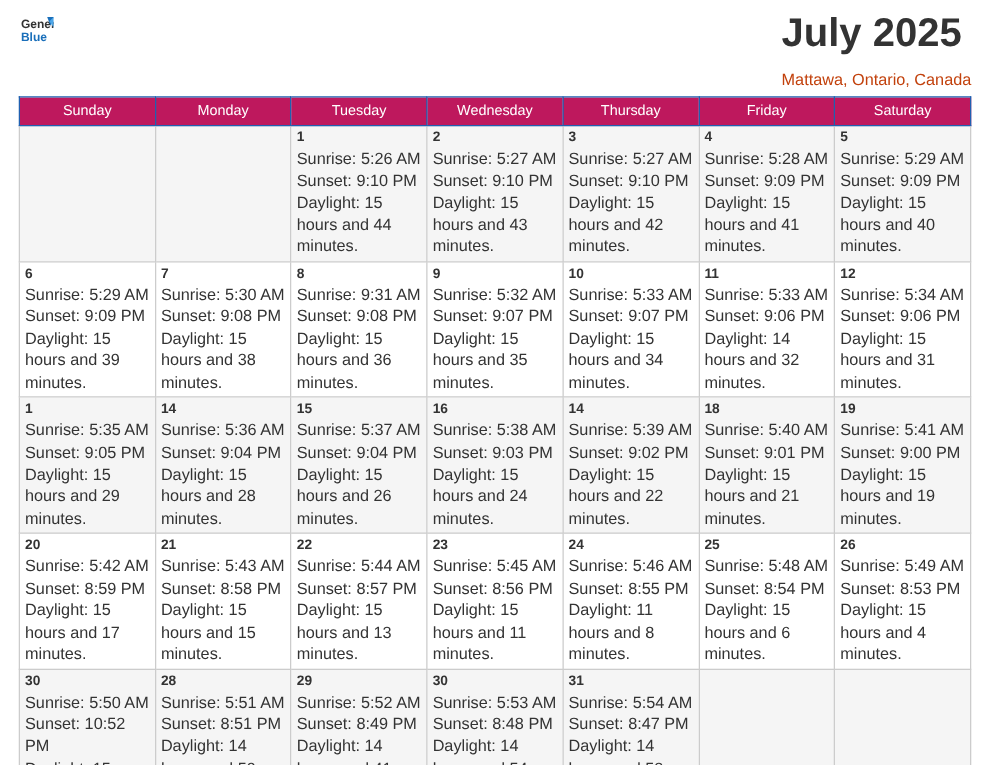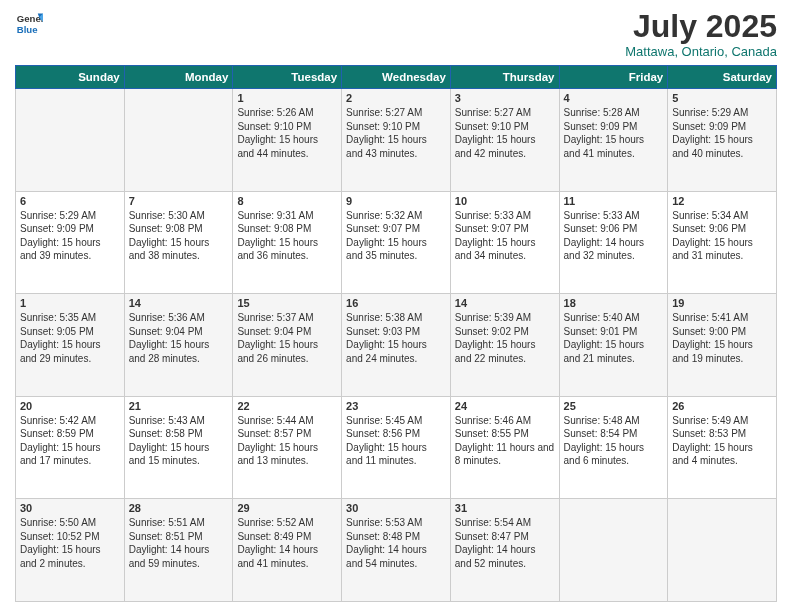--- a/index.html
+++ b/index.html
@@ -26,47 +26,46 @@
     .logo {
       display: flex;
       align-items: center;
       gap: 4px;
     }
     .logo-icon {
       width: 28px;
       height: 28px;
     }
     .title-block {
-      text-align: right;
     }
     .month-title {
       font-size: 32px;
       font-weight: bold;
       color: #333;
       line-height: 1;
     }
     .location {
       font-size: 13px;
-      color: #0f766e;
-      margin-top: 2px;
+      color: #c2410c;
+      margin-top: 14px;
     }
     .calendar {
       flex: 1;
       border: 1px solid #ccc;
       border-collapse: collapse;
       width: 100%;
       table-layout: fixed;
     }
     .calendar th {
-      background: #0f766e;
+      background: #be185d;
       color: #fff;
       font-size: 11.5px;
-      font-weight: bold;
+      font-weight: normal;
       padding: 5px 4px;
-      text-align: right;
+      text-align: center;
       border: 1px solid #2060b0;
     }
     .calendar td {
       border: 1px solid #ccc;
       vertical-align: top;
       padding: 3px 4px;
       font-size: 9.5px;
       color: #333;
       background: #fff;
       height: 85px;
@@ -77,21 +76,21 @@
     .calendar tr:nth-child(even) td {
       background: #fff;
     }
     .day-num {
       font-size: 11px;
       font-weight: bold;
       display: block;
       margin-bottom: 2px;
     }
     .day-info {
-      font-size: 10px;
+      font-size: 13px;
       line-height: 1.35;
       color: #333;
     }
     .empty {
       background: #f5f5f5 !important;
     }
   </style>
 </head>
 <body>
 

